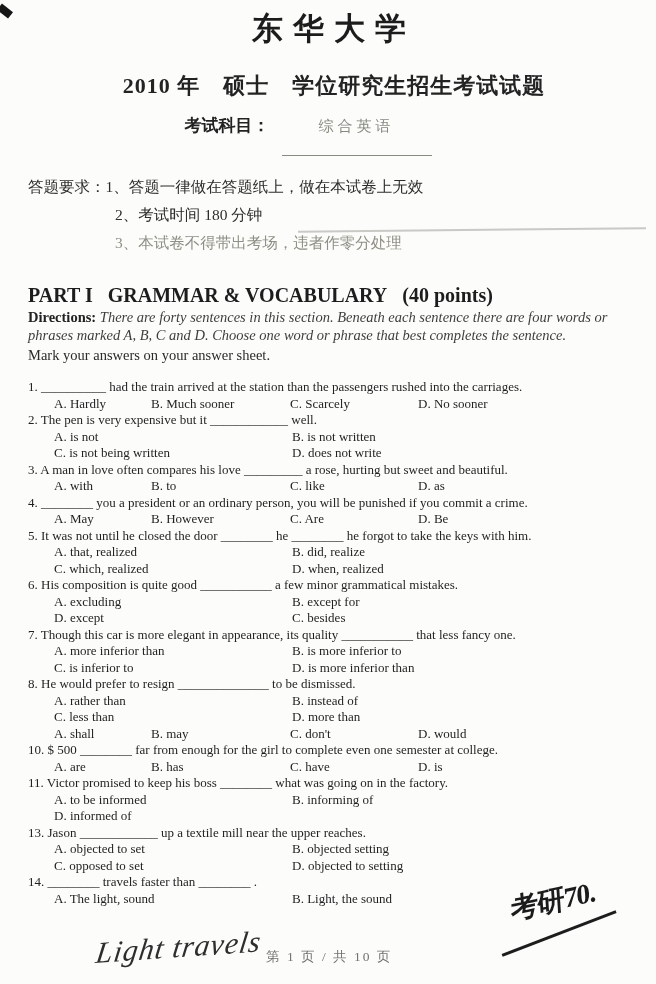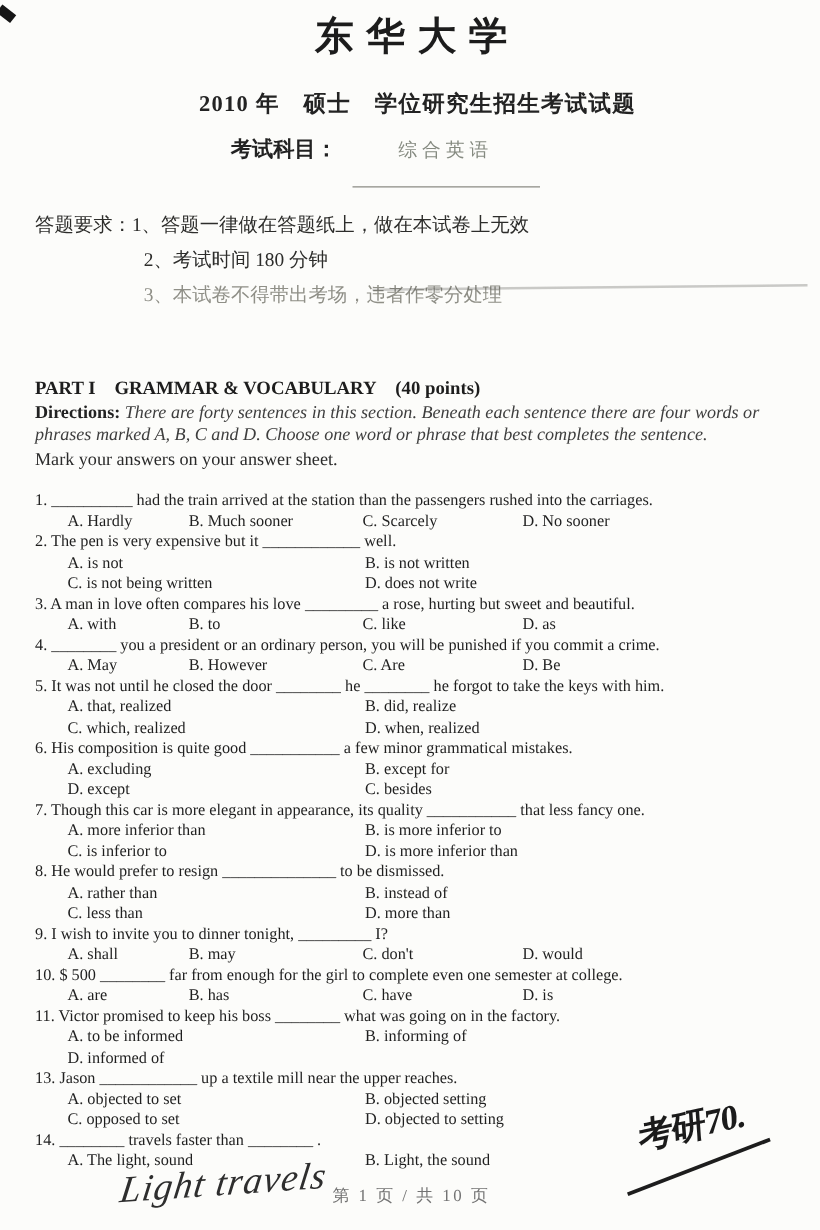--- a/index.html
+++ b/index.html
@@ -5,29 +5,29 @@
   html,body{margin:0;padding:0;}
   body{
     width:656px;height:984px;position:relative;overflow:hidden;
     background:#fcfcfa;
     font-family:"Liberation Serif","DejaVu Serif",serif;
     color:#262626;
   }
   .page{padding:6px 16px 0 28px;position:relative;}
   .corner-mark{position:absolute;top:7px;left:-2px;width:14px;height:8px;background:#161616;transform:rotate(38deg);}
   .university{text-align:center;font-size:31px;font-weight:bold;letter-spacing:10px;margin-top:2px;color:#1c1c1c;}
-  .exam-title{text-align:center;font-size:18px;font-weight:bold;margin-top:21px;letter-spacing:1px;color:#232323;}
+  .exam-title{text-align:center;font-size:22px;font-weight:bold;margin-top:21px;letter-spacing:1px;color:#232323;}
   .subject-row{margin-top:13px;text-align:center;font-size:17px;font-weight:bold;transform:translateX(-26px);color:#222;}
   .subject-value{display:inline-block;min-width:150px;border-bottom:1.5px solid #8a8a84;font-weight:normal;
     color:#858a80;text-align:center;font-size:15px;letter-spacing:4px;filter:blur(0.3px);margin-left:12px;padding-bottom:19px;}
   .req{margin-top:17px;font-size:15.5px;line-height:28px;color:#2d2d2b;}
   .req .indent{padding-left:87px;}
   .req .faded{color:#8f8f87;filter:blur(0.45px);}
   .scan-line{position:absolute;top:229px;left:298px;width:348px;height:1.5px;background:rgba(70,70,65,.28);transform:rotate(-0.6deg);}
-  .part-heading{margin-top:52px;font-weight:bold;font-size:15px;color:#1d1d1d;}
+  .part-heading{margin-top:27px;font-weight:bold;font-size:20px;color:#1d1d1d;}
   .part-heading .ph-label{margin-right:15px;}
   .part-heading .ph-title{margin-right:15px;}
   .directions{margin:2px 0 0;font-size:14.5px;line-height:17.5px;color:#343434;}
   .directions .dir-label{font-weight:bold;font-style:normal;color:#222;}
   .directions .dir-text{font-style:italic;color:#3e3e3e;}
   .mark-note{margin:3px 0 0;font-size:14.5px;color:#2a2a2a;}
   .questions{margin-top:15px;font-size:13px;line-height:16.5px;color:#1f1f1f;}
   .q-stem{white-space:nowrap;}
   .q-opts{padding-left:26px;}
   .q-opts.inline{display:flex;align-items:center;}
@@ -178,24 +178,20 @@
       </div>
       <div class="q-opts grid">
         <span class="opt">A. rather than</span>
         <span class="opt">B. instead of</span>
         <span class="opt">C. less than</span>
         <span class="opt">D. more than</span>
       </div>
     </div>
 
     <div class="q">
-      <div class="q-stem">
-        <span>9.</span>
-        <span>I wish to invite you to dinner tonight, _________ I?</span>
-      </div>
       <div class="q-opts inline">
         <span class="opt">A. shall</span>
         <span class="opt">B. may</span>
         <span class="opt">C. don't</span>
         <span class="opt">D. would</span>
       </div>
     </div>
 
     <div class="q">
       <div class="q-stem">

